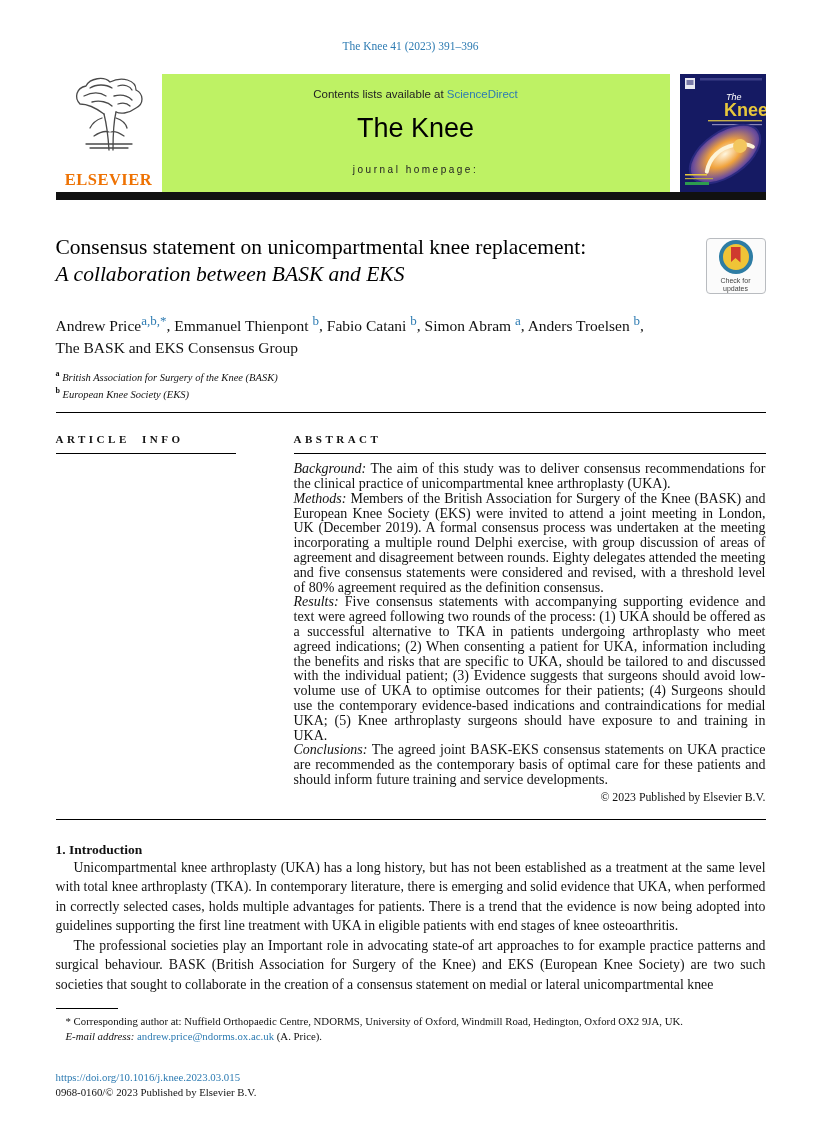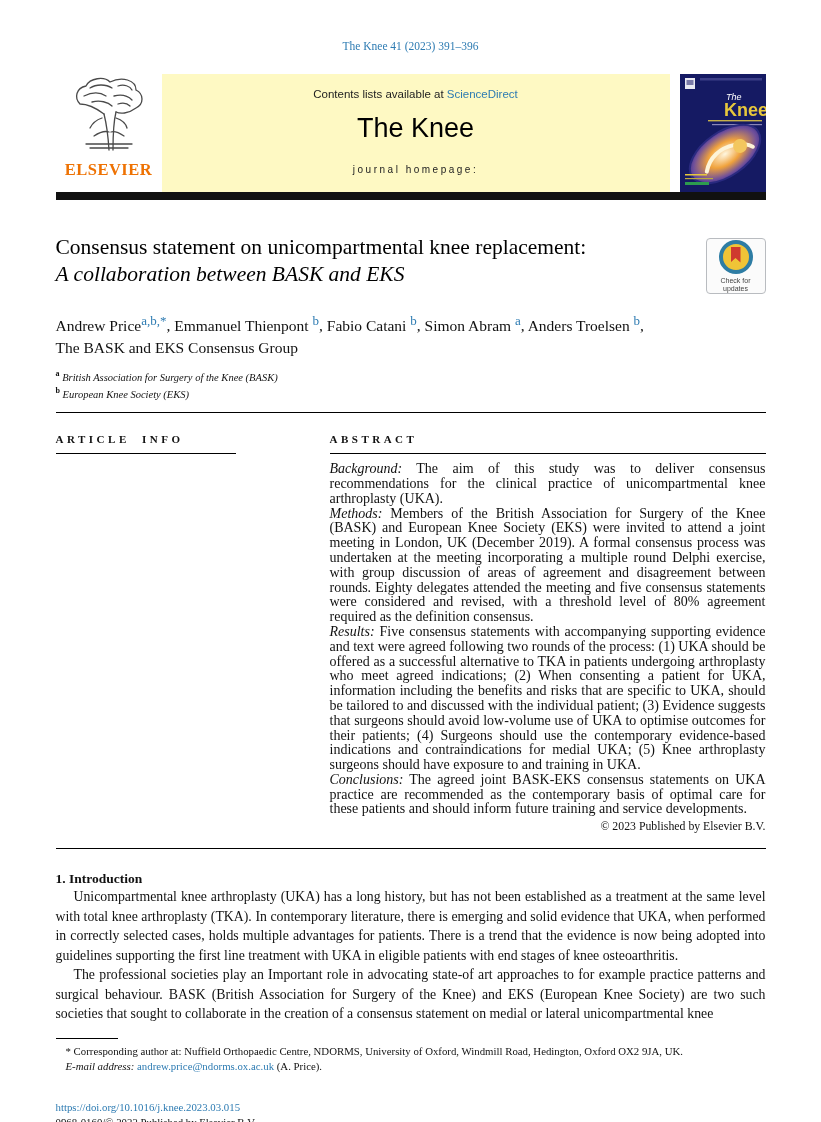--- a/index.html
+++ b/index.html
@@ -7,23 +7,23 @@
     width:821px;height:1122px;background:#ffffff;position:relative;
     font-family:"Liberation Serif","DejaVu Serif",serif;color:#111;
     -webkit-font-smoothing:antialiased;
   }
   .page{width:710px;margin:0 auto;position:relative;left:0;}
   .citation{margin-top:40px;text-align:center;font-size:11.5px;}
   .citation a{color:#2d7bb2;text-decoration:none;}
 
   
   .header-row{margin-top:22px;display:flex;align-items:stretch;height:118px;}
-  .elsevier-col{width:106px;display:flex;flex-direction:column;align-items:center;justify-content:flex-start;padding-bottom:2px;}
+  .elsevier-col{width:106px;display:flex;flex-direction:column;align-items:center;justify-content:space-between;padding-bottom:2px;}
   .elsevier-word{color:#ee7203;font-size:16.5px;font-weight:bold;letter-spacing:0.5px;font-family:"Liberation Serif",serif;margin-top:2px;}
-  .graybox{flex:1;background:#fef9c3;display:flex;flex-direction:column;align-items:center;padding-top:14px;box-sizing:border-box;}
+  .graybox{flex:1;background:#bef264;display:flex;flex-direction:column;align-items:center;padding-top:14px;box-sizing:border-box;}
   .contents-line{font-family:"Liberation Sans","DejaVu Sans",sans-serif;font-size:11.5px;color:#222;}
   .contents-line a{color:#2d7bb2;text-decoration:none;}
   .journal-name{font-size:27px;margin-top:13px;color:#000;font-family:Liberation Sans, sans-serif;}
   .homepage{font-family:"Liberation Sans","DejaVu Sans",sans-serif;font-size:10px;letter-spacing:2.5px;margin-top:20px;color:#222;}
   .cover{width:86px;margin-left:10px;flex:none;}
   .blackbar{height:8px;background:#111;margin-top:0px;}
 
   
   .title-row{margin-top:34px;display:flex;justify-content:space-between;align-items:flex-start;}
   .title-text{font-size:21.5px;line-height:27px;color:#000;}
@@ -38,21 +38,21 @@
   
   .authors{margin-top:16px;font-size:15.5px;line-height:22px;}
   .authors sup{color:#2d7bb2;font-size:13px;text-align:center;}
   .affils{margin-top:8px;font-size:10.5px;font-style:italic;line-height:13px;}
   .affils sup{font-style:normal;font-weight:bold;font-size:8px;}
 
   .rule-full{border:none;border-top:1px solid #000;margin:12px 0 0 0;}
   .rule-thin{border:none;border-top:1px solid #000;margin:0;}
 
   
-  .cols{display:flex;margin-top:0;gap:36px;}
+  .cols{display:flex;margin-top:0;}
   .col-left{width:180px;flex:none;}
   .col-right{flex:1;margin-left:58px;}
   .col-head{font-weight:bold;font-size:11px;letter-spacing:3.5px;word-spacing:6px;padding-top:20px;font-family:"Liberation Serif",serif;}
   .col-left .rule-thin{margin-top:8px;}
   .col-right .rule-thin{margin-top:8px;}
   .abs{font-size:14px;line-height:14.8px;text-align:justify;margin:0;padding:0;}
   .abs-block{margin-top:8px;}
   .copyright{font-size:11.8px;text-align:right;margin-top:2px;}
 
   

